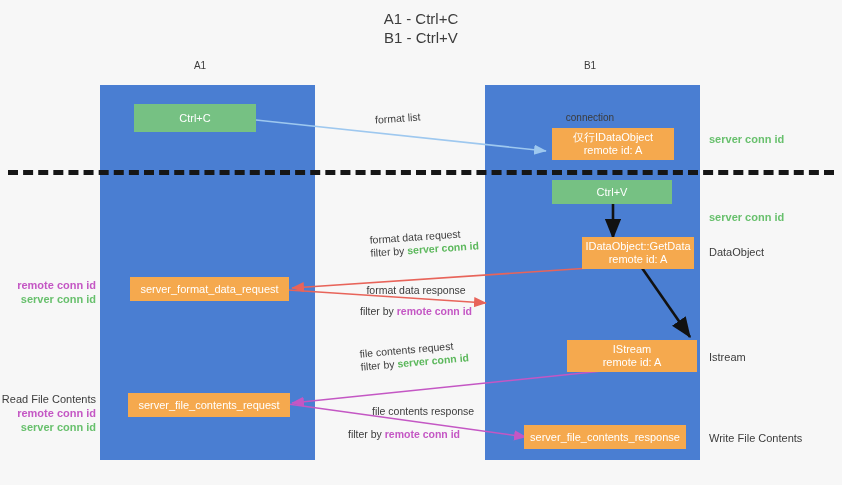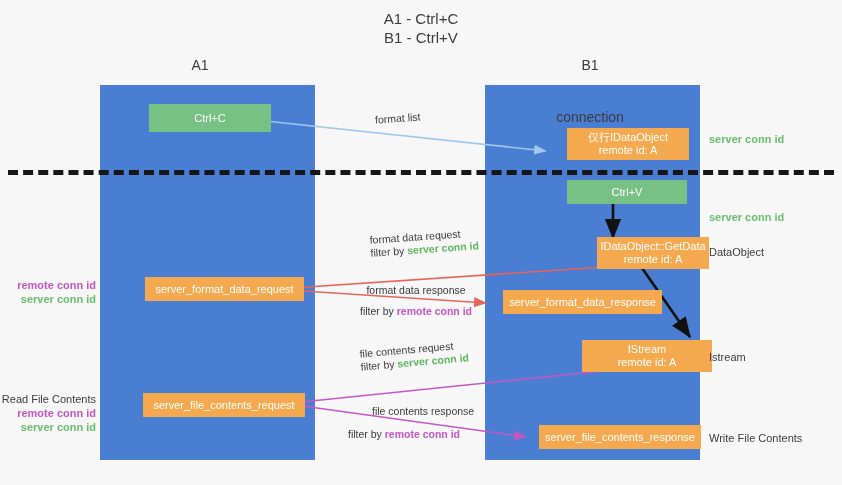--- a/index.html
+++ b/index.html
@@ -10,33 +10,33 @@
     position:relative;overflow:hidden;
     -webkit-font-smoothing:antialiased;
   }
   #stage{position:absolute;inset:0;width:842px;height:485px;padding-left:40px;}
   svg#wires{position:absolute;left:0;top:0;width:842px;height:485px;pointer-events:none;}
 
   .col{position:absolute;background:#4a7ed2;}
   .colA{left:100px;top:85px;width:215px;height:375px;}
   .colB{left:485px;top:85px;width:215px;height:375px;}
 
-  .colhead{position:absolute;text-align:center;color:#3b3b3b;font-size:14px;line-height:13px;}
+  .colhead{position:absolute;text-align:center;color:#3b3b3b;font-size:10px;line-height:13px;}
   .colhead .l1{display:block;}
   .colhead .l2{display:block;margin-top:39px;}
 
   .title{position:absolute;left:0;top:9px;width:842px;text-align:center;
          color:#3c3c3c;font-size:15px;line-height:19px;}
 
   .divider{position:absolute;left:8px;top:170px;width:826px;height:0;
     border-top:5px dashed #161616;}
 
   .box{position:absolute;box-sizing:border-box;color:#ffffff;
        display:flex;align-items:center;justify-content:center;
-       text-align:center;font-size:11px;line-height:13px;margin-left:15px;}
+       text-align:center;font-size:11px;line-height:13px;}
   .green{background:#76c183;}
   .orange{background:#f5a94e;}
   .box .two{display:block;}
 
   .alabel{position:absolute;font-size:10.5px;line-height:13px;color:#3c3c3c;white-space:nowrap;}
   .alabel .hl-green{color:#5cb85c;font-weight:bold;}
   .alabel .hl-mag{color:#c457c4;font-weight:bold;}
 
   .side{position:absolute;font-size:11px;line-height:14px;white-space:nowrap;}
   .side.green{color:#68c06d;font-weight:bold;background:none;}
@@ -116,23 +116,20 @@
 
   <div class="box orange" style="left:582px;top:237px;width:112px;height:32px;flex-direction:column;">
     <span class="two">IDataObject::GetData</span>
     <span class="two">remote id: A</span>
   </div>
 
   <div class="box orange" style="left:130px;top:277px;width:159px;height:24px;">
     <span>server_format_data_request</span>
   </div>
 
-  <div class="box orange" style="left:488px;top:290px;width:159px;height:24px;">
-    <span>server_format_data_response</span>
-  </div>
 
   <div class="box orange" style="left:567px;top:340px;width:130px;height:32px;flex-direction:column;">
     <span class="two">IStream</span>
     <span class="two">remote id: A</span>
   </div>
 
   <div class="box orange" style="left:524px;top:425px;width:162px;height:24px;">
     <span>server_file_contents_response</span>
   </div>
 

